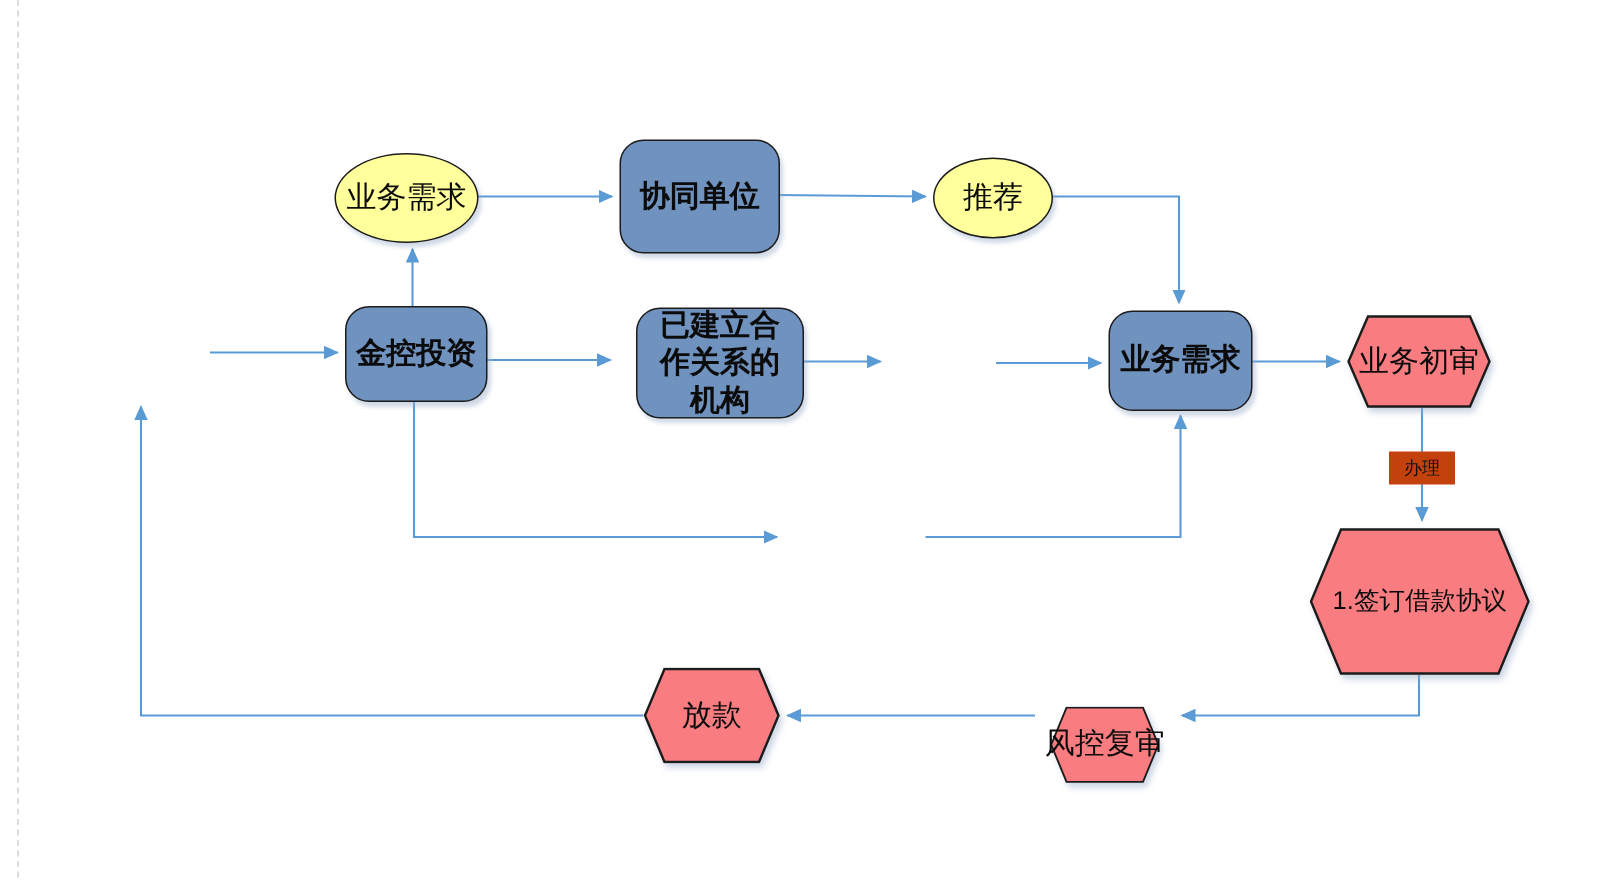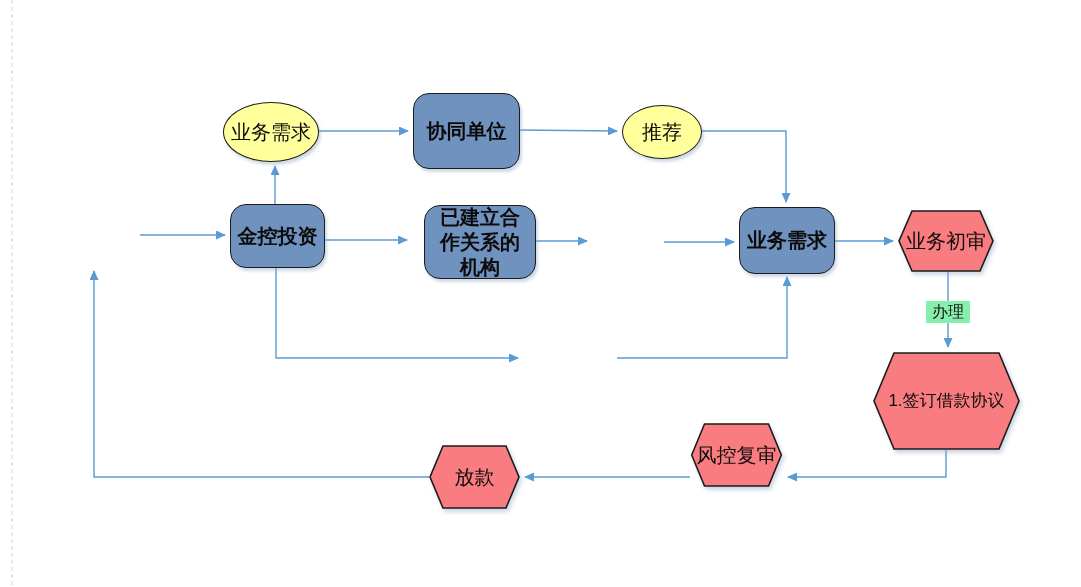--- a/index.html
+++ b/index.html
@@ -27,21 +27,21 @@
   .hex svg{position:absolute;left:0;top:0;width:100%;height:100%;
     filter:drop-shadow(2px 3px 2px rgba(150,170,200,.5));}
   .hex .lbl{position:relative;z-index:2;}
   .hex polygon{fill:#F97D80;stroke:#1c1c1c;stroke-width:1.6;}
   .rect .lbl{padding:0 4px;}
   .wrapbox .lbl{width:92px;}
   .bighex{font-size:17px;}
   .bighex .lines{position:relative;z-index:2;text-align:left;}
   .bighex .lines div{white-space:pre;line-height:1.55;}
   .edge-label{
-    position:absolute;z-index:3;background:#86efac;font-size:16px;
+    position:absolute;z-index:3;background:#c2410c;font-size:12px;
     display:flex;align-items:center;justify-content:center;
   }
 </style>
 </head>
 <body>
 
 <div id="canvas">
 
   <svg class="wires" width="1081" height="587" viewBox="0 0 1081 587">
     <defs>
@@ -107,21 +107,21 @@
 
   <div class="node hex bighex" style="left:873px;top:352px;width:147px;height:98px">
     <svg viewBox="0 0 147 98">
       <polygon points="21,1 126,1 146,49 126,97 21,97 1,49"></polygon>
     </svg>
     <div class="lines">
       <div>1.签订借款协议</div>
     </div>
   </div>
 
-  <div class="node hex" style="left:690px;top:423px;width:93px;height:64px">
+  <div class="node hex" style="left:690px;top:471px;width:93px;height:51px">
     <svg viewBox="0 0 93 65">
       <polygon points="14,1 79,1 92,32.5 79,64 14,64 1,32.5"></polygon>
     </svg>
     <span class="lbl">风控复审</span>
   </div>
 
   <div class="node hex" style="left:429px;top:445px;width:91px;height:64px">
     <svg viewBox="0 0 91 64">
       <polygon points="14,1 77,1 90,32 77,63 14,63 1,32"></polygon>
     </svg>

